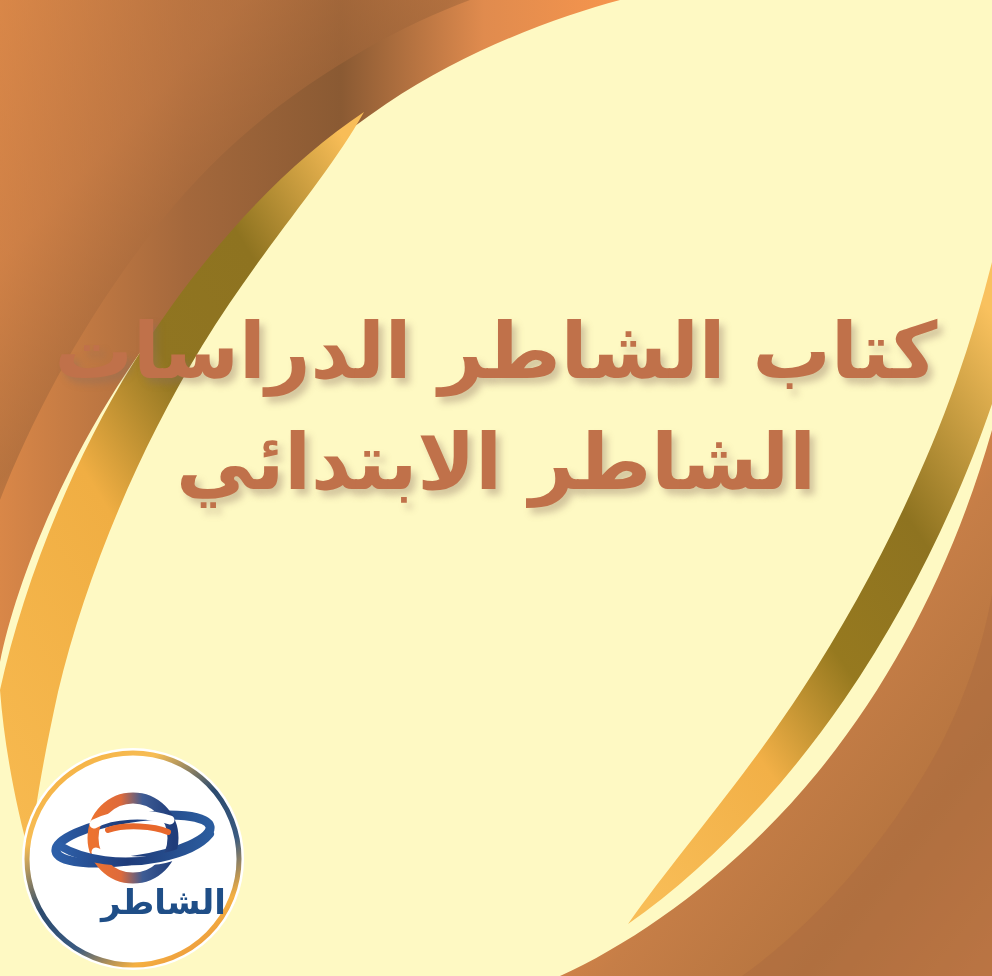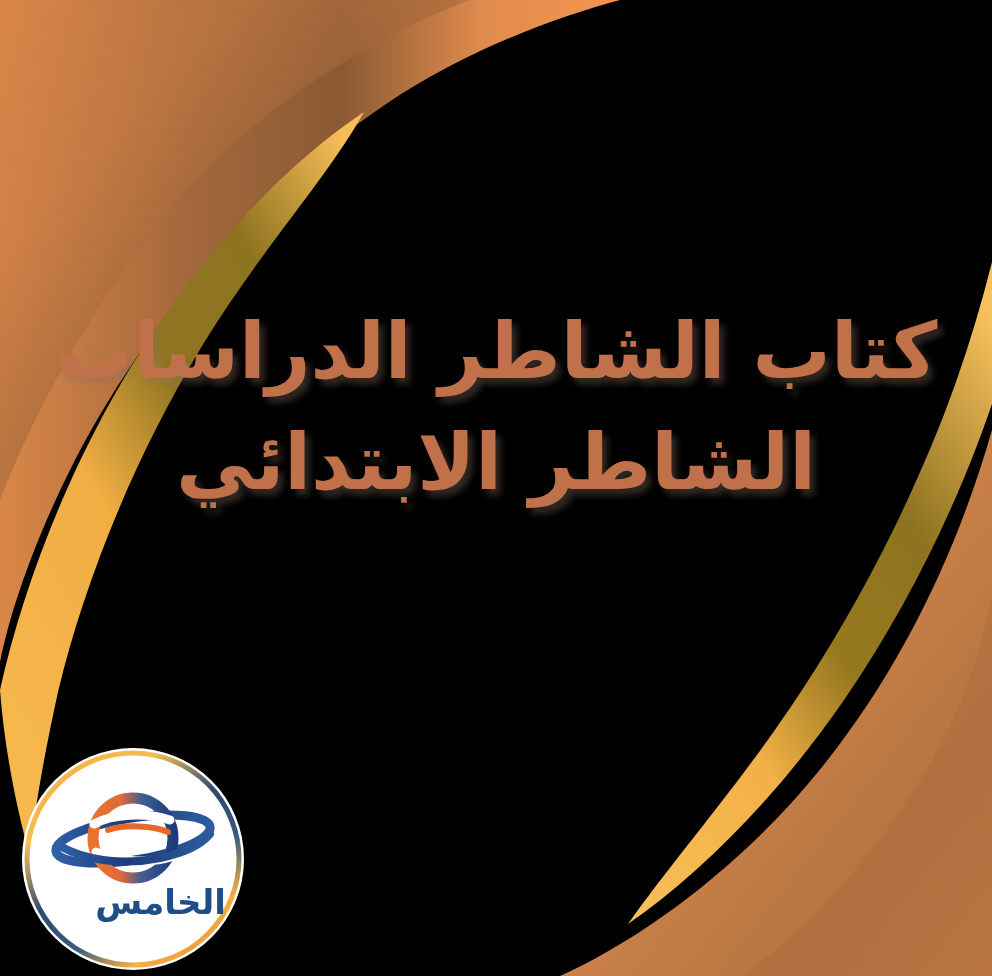--- a/index.html
+++ b/index.html
@@ -8,21 +8,21 @@
     background: #ffffff;
   }
   body {
     font-family: "DejaVu Sans", "Liberation Sans", sans-serif;
   }
 
   #cover {
     position: relative;
     width: 992px;
     height: 976px;
-    background: #000000;
+    background: #fef9c3;
     overflow: hidden;
   }
 
   
   #decor {
     position: absolute;
     inset: 0;
     width: 992px;
     height: 976px;
     pointer-events: none;
@@ -205,17 +205,17 @@
 
       <path d="M44,38 C62,28 96,26 120,34" fill="none" stroke="#ffffff" stroke-width="9" stroke-linecap="round"></path>
       <path d="M46,66 C66,76 100,78 124,70" fill="none" stroke="#ffffff" stroke-width="9" stroke-linecap="round"></path>
 
       <path d="M58,44 C76,38 104,40 118,46" fill="none" stroke="#E8682C" stroke-width="6" stroke-linecap="round"></path>
 
       <path d="M10,60 C34,74 72,80 110,72 C134,67 152,58 160,48" fill="none" stroke="url(#gRingNavy)" stroke-width="8" stroke-linecap="round"></path>
     </svg>
 
     <div class="logo-wordmark">
-      <span class="wm-arabic">الخامس</span>
+      <span class="wm-arabic">الشاطر</span>
     </div>
   </div>
 
 </div>
 
 </body></html>

